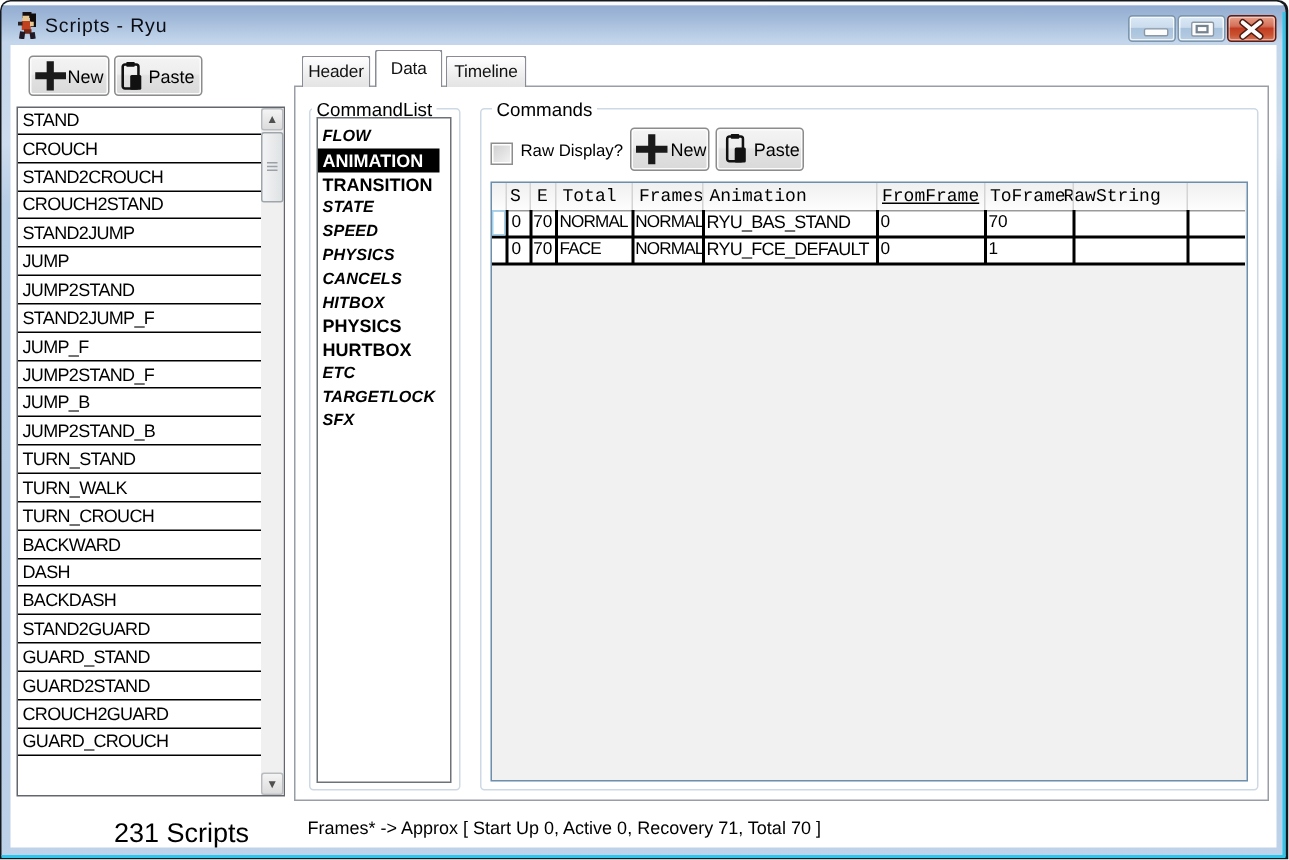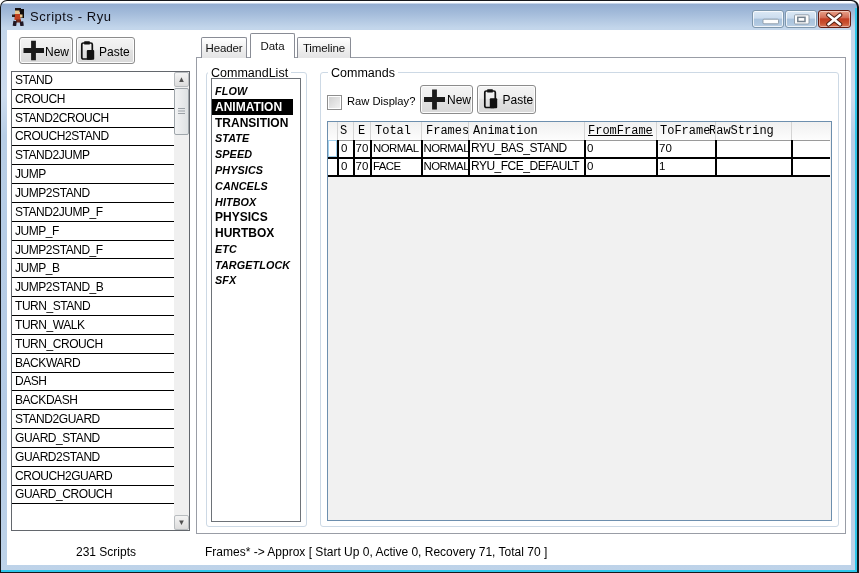--- a/index.html
+++ b/index.html
@@ -243,14 +243,14 @@
 <div class="abs mono gc" style="left:659px;top:141px;">70</div>
 
 <div class="abs mono gc" style="left:341px;top:159px;">0</div>
 <div class="abs mono gc" style="left:355.5px;top:159px;">70</div>
 <div class="abs gcn" style="left:373px;top:159px;">FACE</div>
 <div class="abs gcn" style="left:423.5px;top:159px;">NORMAL</div>
 <div class="abs gcs" style="left:471px;top:159px;">RYU_FCE_DEFAULT</div>
 <div class="abs mono gc" style="left:587px;top:159px;">0</div>
 <div class="abs mono gc" style="left:659px;top:159px;">1</div>
 
-<div class="abs" style="left:76px;top:545px;font-size:12px;">231 Scripts</div>
+<div class="abs" style="left:76px;top:545px;font-size:18px;">231 Scripts</div>
 <div class="abs" style="left:205px;top:545px;font-size:12px;">Frames* -&gt; Approx [ Start Up 0, Active 0, Recovery 71, Total 70 ]</div>
 
 </body></html>

